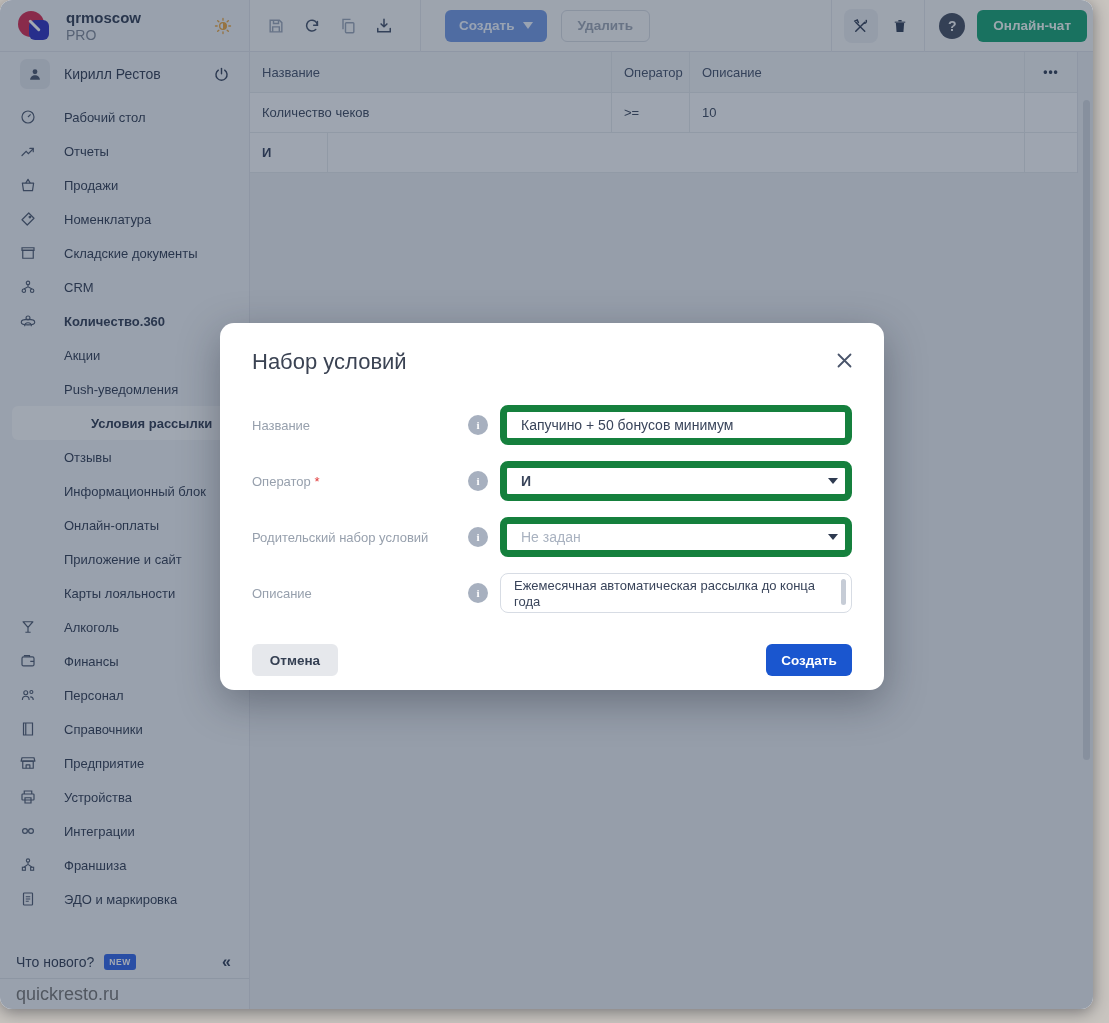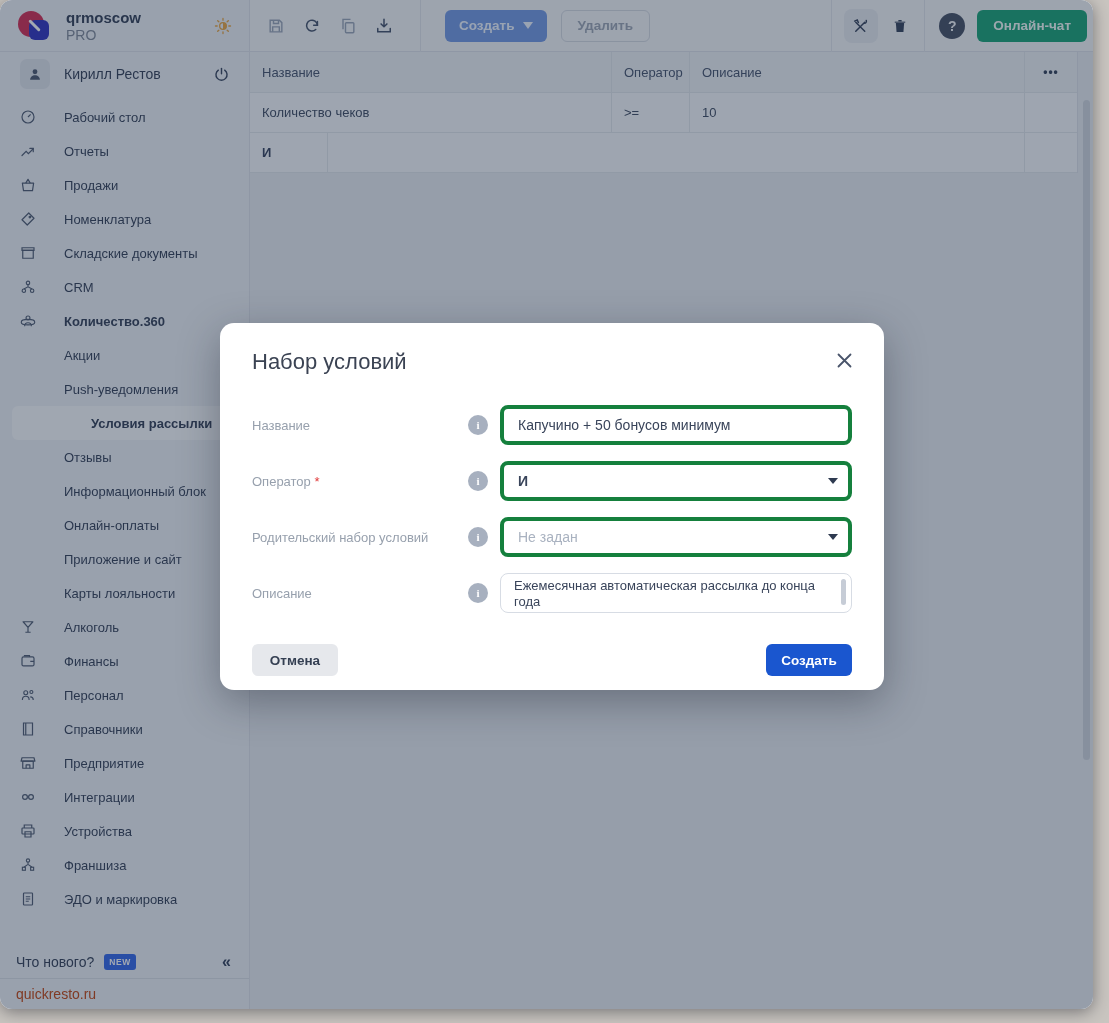--- a/index.html
+++ b/index.html
@@ -84,21 +84,21 @@
     margin:0 6px 0 12px; padding-left:52px; border-radius:6px; background:#fafbfd;
   }
   .nav-item.active .nav-label { font-weight:bold; }
 
   .sidebar-spacer { flex:1; }
   .whatsnew-row { height:32px; flex:none; display:flex; align-items:center; padding:0 18px 0 16px; font-size:14px; color:#2e3a52; }
   .new-badge { margin-left:10px; background:#2d62e8; color:#fff; font-size:8.5px; font-weight:bold;
     letter-spacing:.6px; padding:3px 5px; border-radius:3px; }
   .collapse { margin-left:auto; font-size:16px; font-weight:bold; color:#2c3a55; }
   .site-row { height:31px; flex:none; border-top:1px solid #d9dee5; display:flex; align-items:center; padding:0 16px; }
-  .site-link { font-size:14px; color:#c2410c; text-decoration:none; }
+  .site-link { font-size:18px; color:#737373; text-decoration:none; }
 
   
   .content { flex:1; position:relative; background:#e9edf2; }
   .cond-table { width:828px; background:#f7f9fb; border-right:1px solid #dde1e8; }
   .t-row { display:flex; height:40px; border-bottom:1px solid #e1e5ea; align-items:stretch; }
   .t-head { background:#eef1f5; height:41px; }
   .t-cell { display:flex; align-items:center; padding:0 12px; font-size:13px; color:#39455d; border-right:1px solid #e1e5ea; }
   .c-name { width:362px; flex:none; }
   .c-op { width:78px; flex:none; }
   .c-desc { flex:1; }
@@ -122,21 +122,21 @@
   .modal-close { margin-left:auto; color:#49546a; cursor:pointer; padding-top:4px; }
   .field-row { display:flex; align-items:center; margin-top:16px; }
   .field-row.first { margin-top:30px; }
   .f-label { width:216px; flex:none; font-size:13px; color:#97a0ad; line-height:17px; padding-right:10px; }
   .req { color:#e03a3a; }
   .f-info { width:20px; height:20px; flex:none; margin-right:12px; border-radius:50%; background:#a7b0bf;
     color:#fff; font-size:11px; font-weight:bold; font-family:"Liberation Serif", serif;
     display:flex; align-items:center; justify-content:center; }
   .f-control { position:relative; width:352px; flex:none; }
   .inp {
-    width:100%; height:40px; border:4px solid #15803d; border-radius:8px;
+    width:100%; height:40px; border:7px solid #15803d; border-radius:8px;
     font-family:inherit; font-size:14px; color:#39445a; padding:0 14px; background:#fff; outline:none;
   }
   .select { display:flex; align-items:center; padding:0 34px 0 14px; font-size:14px; color:#39445a; cursor:pointer; }
   .select.value-bold { font-weight:600; }
   .select.placeholder { color:#a9b2c0; }
   .caret { position:absolute; right:14px; top:17px; width:0; height:0;
     border-left:5px solid transparent; border-right:5px solid transparent; border-top:6px solid #2e3a50; }
   .textarea {
     width:100%; height:40px; border:1px solid #d7dce4; border-radius:8px;
     font-size:13px; line-height:16px; color:#39445a; padding:4px 22px 4px 13px; overflow:hidden; position:relative;
@@ -400,36 +400,36 @@
                 <path d="M4 5h16l1.2 4.5H2.8z"></path>
                 <path d="M9.5 19v-4.5h5V19"></path>
               </svg>
           </span>
           <span class="nav-label">Предприятие</span>
         </div>
 
         <div class="nav-item">
           <span class="nav-ic">
             <svg width="18" height="18" viewBox="0 0 24 24" stroke="currentColor" fill="none" stroke-width="1.6">
-                <circle cx="8" cy="12" r="3.2"></circle>
-                <circle cx="16" cy="12" r="3.2"></circle>
-              </svg>
-          </span>
-          <span class="nav-label">Интеграции</span>
-        </div>
-
-        <div class="nav-item">
-          <span class="nav-ic">
-            <svg width="18" height="18" viewBox="0 0 24 24" stroke="currentColor" fill="none" stroke-width="1.6">
                 <path d="M7 8V4h10v4"></path>
                 <rect x="4" y="8" width="16" height="8" rx="1"></rect>
                 <path d="M8 13h8v7H8z"></path>
               </svg>
           </span>
           <span class="nav-label">Устройства</span>
+        </div>
+
+        <div class="nav-item">
+          <span class="nav-ic">
+            <svg width="18" height="18" viewBox="0 0 24 24" stroke="currentColor" fill="none" stroke-width="1.6">
+                <circle cx="8" cy="12" r="3.2"></circle>
+                <circle cx="16" cy="12" r="3.2"></circle>
+              </svg>
+          </span>
+          <span class="nav-label">Интеграции</span>
         </div>
 
         <div class="nav-item">
           <span class="nav-ic">
             <svg width="18" height="18" viewBox="0 0 24 24" stroke="currentColor" fill="none" stroke-width="1.5">
                 <circle cx="12" cy="6" r="2.2"></circle>
                 <path d="M12 8.2v3M6.5 15l5.5-3.8 5.5 3.8"></path>
                 <rect x="4.5" y="15" width="4" height="4"></rect>
                 <rect x="15.5" y="15" width="4" height="4"></rect>
               </svg>

